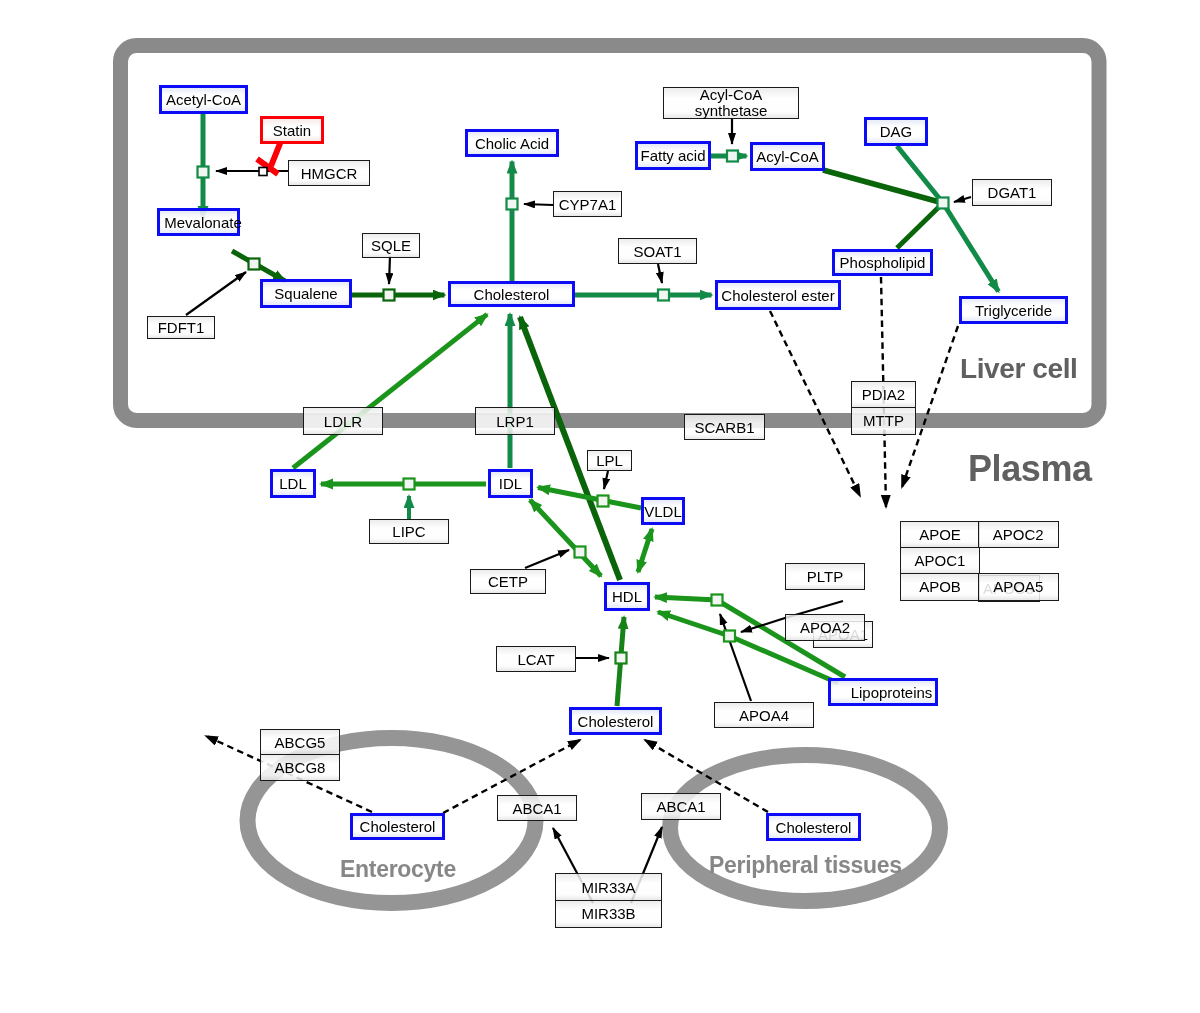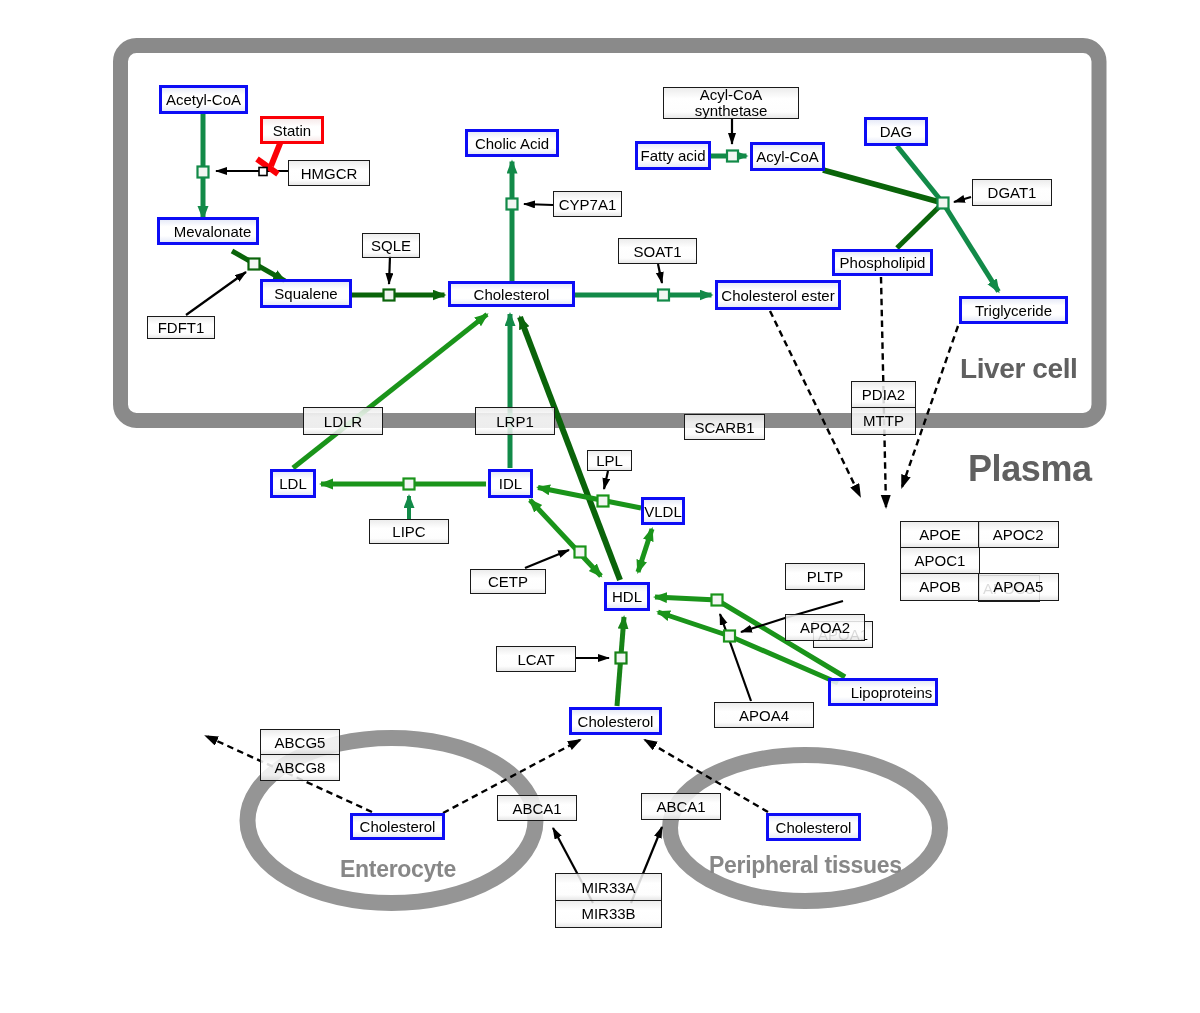--- a/index.html
+++ b/index.html
@@ -108,21 +108,21 @@
 <rect x="597.5" y="495.5" width="11" height="11" fill="#f2f6f2" stroke="#1A941A"></rect>
 <rect x="574.5" y="546.5" width="11" height="11" fill="#f2f6f2" stroke="#1A941A"></rect>
 <rect x="615.5" y="652.5" width="11" height="11" fill="#f2f6f2" stroke="#178217"></rect>
 <rect x="711.5" y="594.5" width="11" height="11" fill="#f2f6f2" stroke="#1A941A"></rect>
 <rect x="724" y="630.5" width="11" height="11" fill="#f2f6f2" stroke="#1A941A"></rect>
 <rect x="259" y="167.5" width="8" height="8" fill="#fff" stroke="#000" stroke-width="1.6"></rect>
 </g>
 </svg>
 
 <div class="n m" style="left:159px;top:85px;width:89px;height:29px;">Acetyl-CoA</div>
-<div class="n m" style="left:157px;top:217px;width:102px;height:28px;padding-left:9px;">Mevalonate</div>
+<div class="n m" style="left:157px;top:208px;width:83px;height:28px;padding-left:9px;">Mevalonate</div>
 <div class="n m" style="left:260px;top:279px;width:92px;height:29px;">Squalene</div>
 <div class="n m" style="left:448px;top:281px;width:127px;height:26px;">Cholesterol</div>
 <div class="n m" style="left:465px;top:129px;width:94px;height:28px;">Cholic Acid</div>
 <div class="n m" style="left:635px;top:141px;width:76px;height:29px;">Fatty acid</div>
 <div class="n m" style="left:750px;top:142px;width:75px;height:29px;">Acyl-CoA</div>
 <div class="n m" style="left:864px;top:117px;width:64px;height:29px;">DAG</div>
 <div class="n m" style="left:832px;top:249px;width:101px;height:27px;">Phospholipid</div>
 <div class="n m" style="left:715px;top:280px;width:126px;height:30px;">Cholesterol ester</div>
 <div class="n m" style="left:959px;top:296px;width:109px;height:28px;">Triglyceride</div>
 <div class="n m" style="left:270px;top:469px;width:46px;height:29px;">LDL</div>

